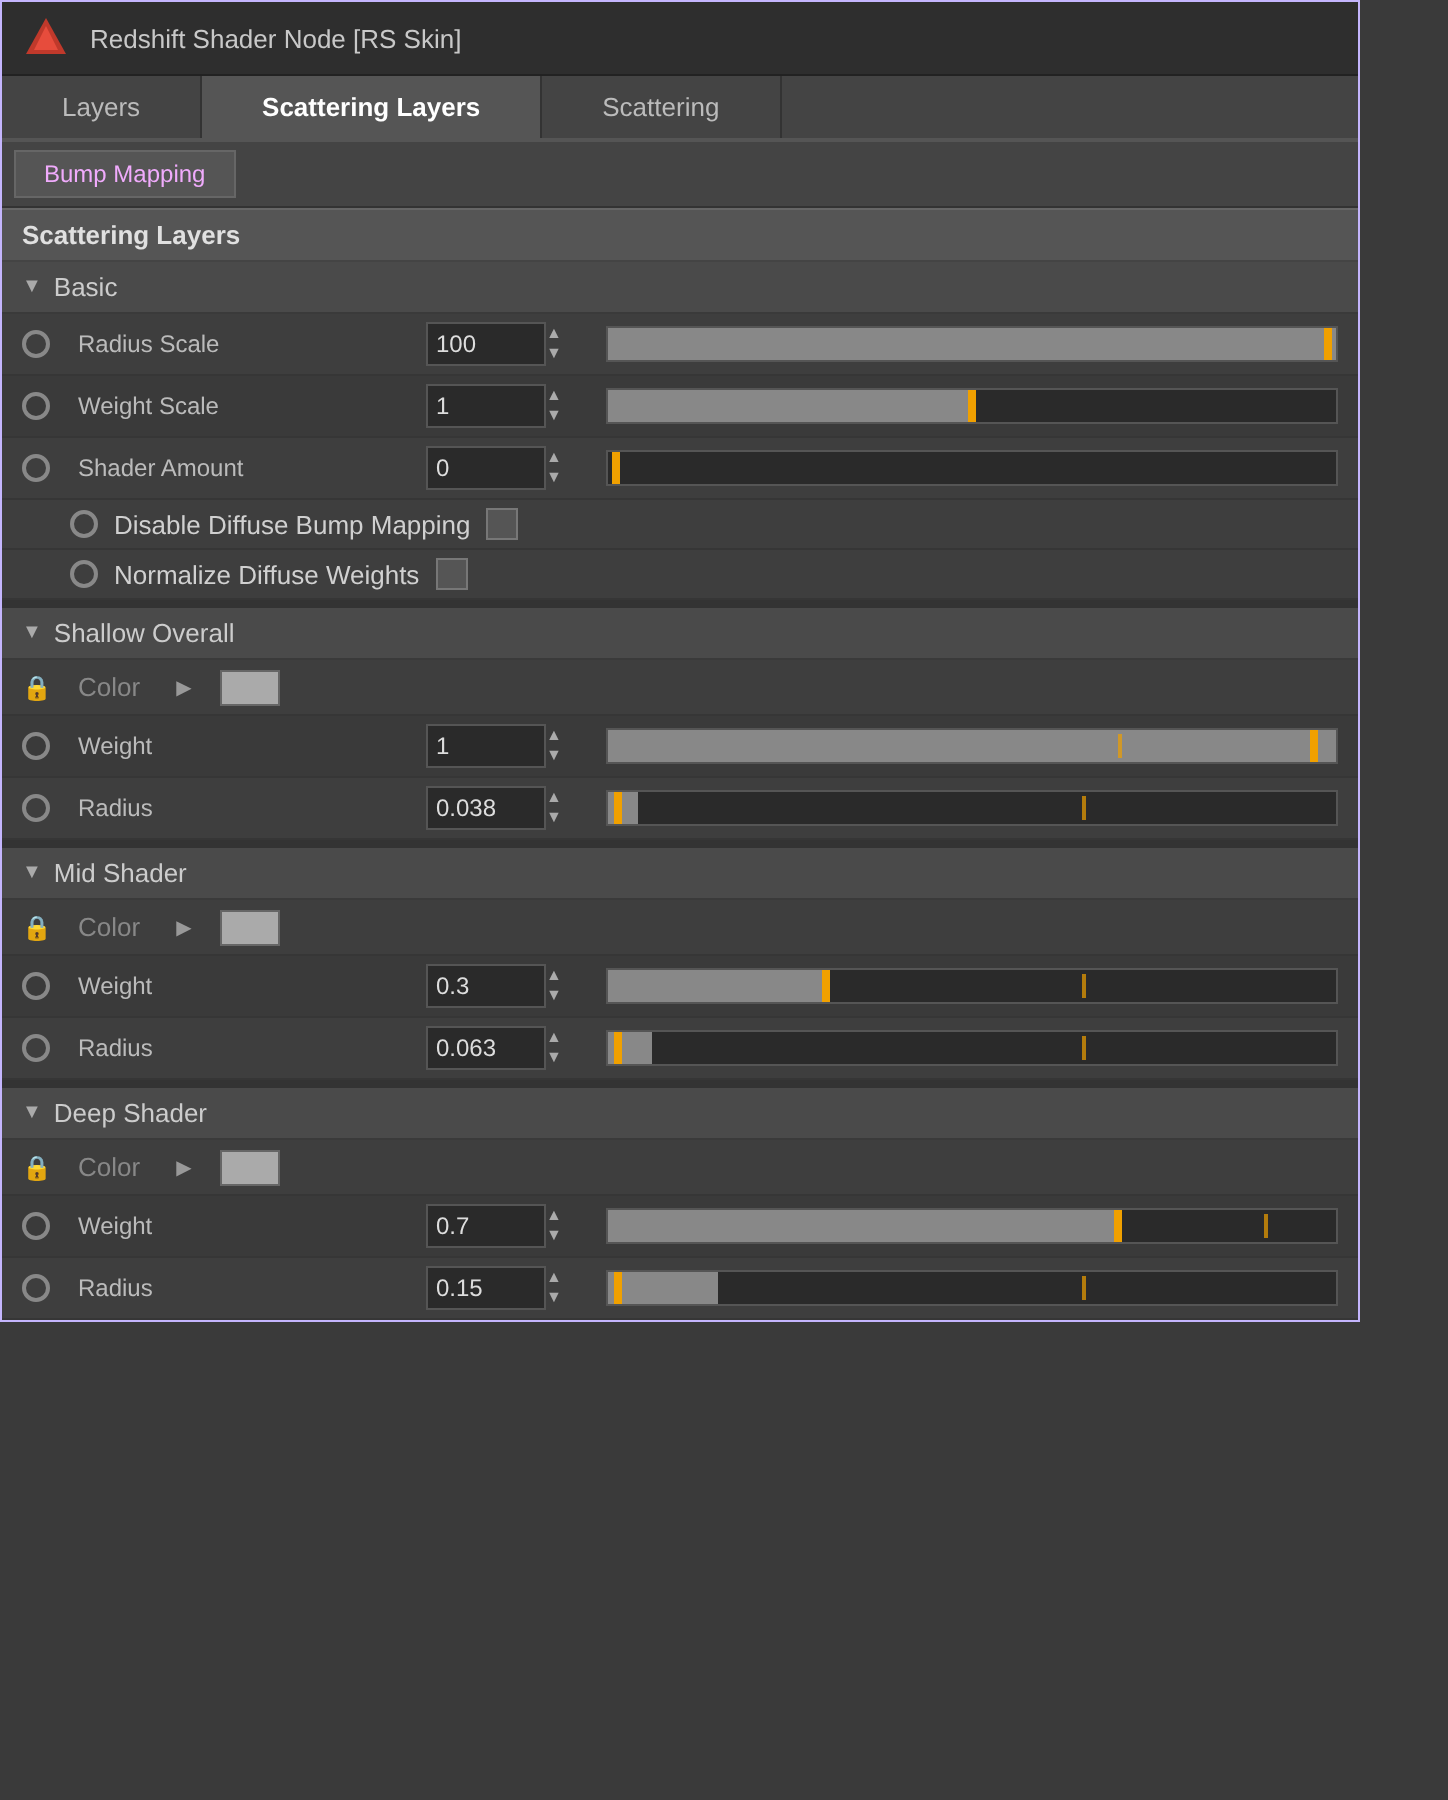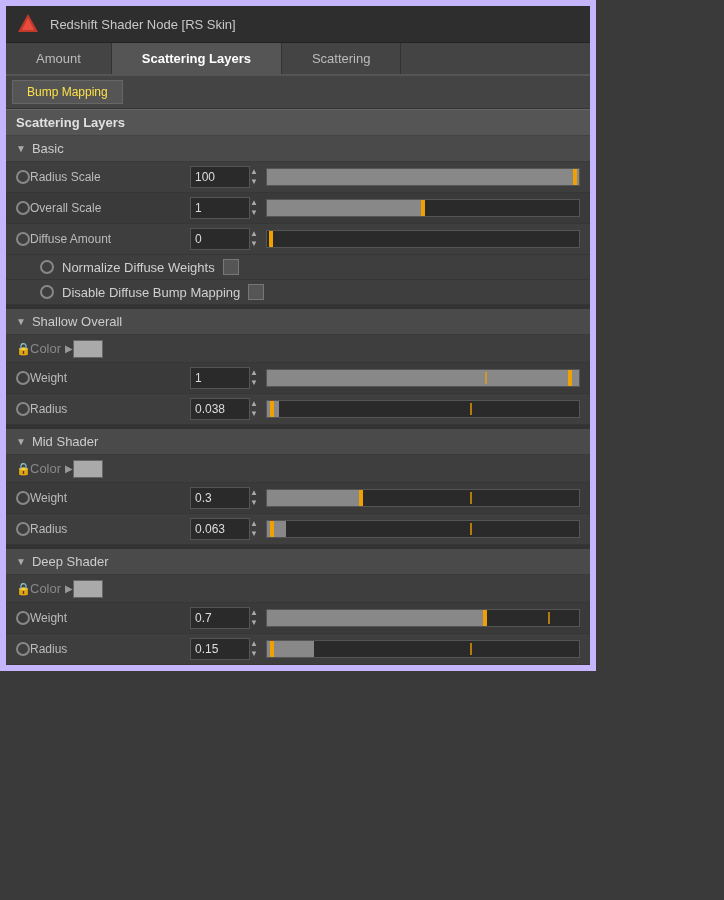--- a/index.html
+++ b/index.html
@@ -5,23 +5,23 @@
     * { box-sizing: border-box; margin: 0; padding: 0; }
     body {
       background: #3a3a3a;
       font-family: Arial, sans-serif;
       font-size: 13px;
       color: #d0d0d0;
       width: 724px;
     }
 
     .window {
-      width: 596px;
+      width: 680px;
       background: #3a3a3a;
-      border: 6px solid #c4b5fd;
+      border: 1px solid #c4b5fd;
     }
 
     .title-bar {
       background: #2e2e2e;
       padding: 6px 10px;
       display: flex;
       align-items: center;
       gap: 10px;
       border-bottom: 1px solid #222;
     }
@@ -59,21 +59,21 @@
     .sub-tab-bar {
       background: #444;
       padding: 4px 6px;
       border-bottom: 1px solid #333;
     }
 
     .sub-tab {
       display: inline-block;
       padding: 4px 14px;
       background: #555;
-      color: #fde047;
+      color: #f0abfc;
       cursor: pointer;
       font-size: 12px;
       border: 1px solid #666;
     }
 
     .section-header {
       background: #555;
       padding: 5px 10px;
       font-size: 13px;
       color: #e0e0e0;
@@ -98,21 +98,21 @@
       color: #aaa;
     }
 
     .row {
       display: flex;
       align-items: center;
       padding: 4px 10px;
       background: #3e3e3e;
       border-bottom: 1px solid #363636;
       min-height: 28px;
-      gap: 0;
+      gap: 14px;
     }
 
     .row-alt {
       background: #3a3a3a;
     }
 
     .radio-btn {
       width: 14px;
       height: 14px;
       border-radius: 50%;
@@ -241,21 +241,21 @@
 
   <div class="title-bar">
     <svg class="title-icon" viewBox="0 0 24 24">
       <polygon points="12,2 22,20 2,20" fill="#c0392b"></polygon>
       <polygon points="12,6 18,18 6,18" fill="#e74c3c"></polygon>
     </svg>
     <span class="title-text">Redshift Shader Node [RS Skin]</span>
   </div>
 
   <div class="tab-bar">
-    <div class="tab">Amount</div>
+    <div class="tab">Layers</div>
     <div class="tab active">Scattering Layers</div>
     <div class="tab">Scattering</div>
   </div>
 
   <div class="sub-tab-bar">
     <div class="sub-tab">Bump Mapping</div>
   </div>
 
   <div class="section-header">Scattering Layers</div>
 
@@ -275,58 +275,58 @@
       </div>
     </div>
     <div class="slider-track">
       <div class="slider-fill" style="width:100%; background:#888;"></div>
       <div class="slider-thumb" style="left:calc(100% - 6px); background:#f0a000;"></div>
     </div>
   </div>
 
   <div class="row row-alt">
     <div class="radio-btn"></div>
-    <span class="row-label">Overall Scale</span>
+    <span class="row-label">Weight Scale</span>
     <div class="input-spin">
       <input class="num-input" type="text" value="1" style="">
       <div class="spinner-btn">
         <span class="spin-up">▲</span>
         <span class="spin-down">▼</span>
       </div>
     </div>
     <div class="slider-track">
       <div class="slider-fill" style="width:50%; background:#888;"></div>
       <div class="slider-thumb" style="left:calc(50% - 2px); background:#f0a000;"></div>
     </div>
   </div>
 
   <div class="row">
     <div class="radio-btn"></div>
-    <span class="row-label">Diffuse Amount</span>
+    <span class="row-label">Shader Amount</span>
     <div class="input-spin">
       <input class="num-input" type="text" value="0" style="">
       <div class="spinner-btn">
         <span class="spin-up">▲</span>
         <span class="spin-down">▼</span>
       </div>
     </div>
     <div class="slider-track">
       <div class="slider-thumb" style="left:2px; background:#f0a000;"></div>
     </div>
   </div>
 
   <div class="checkbox-row">
     <div class="radio-btn"></div>
+    <span>Disable Diffuse Bump Mapping</span>
+    <div class="checkbox"></div>
+  </div>
+
+  <div class="checkbox-row">
+    <div class="radio-btn"></div>
     <span>Normalize Diffuse Weights</span>
-    <div class="checkbox"></div>
-  </div>
-
-  <div class="checkbox-row">
-    <div class="radio-btn"></div>
-    <span>Disable Diffuse Bump Mapping</span>
     <div class="checkbox"></div>
   </div>
 
   <div class="section-divider"></div>
 
   <div class="group-header">
     <span class="triangle">▼</span>
     <span>Shallow Overall</span>
   </div>
 

